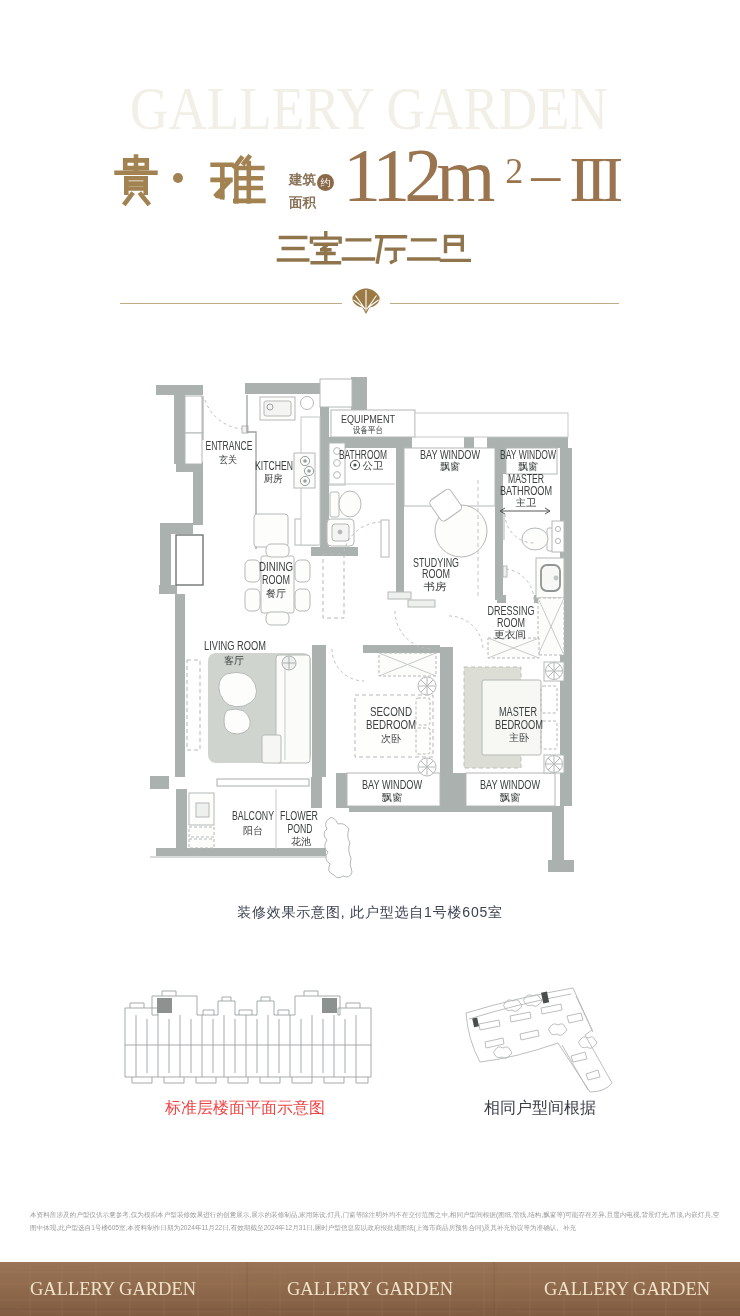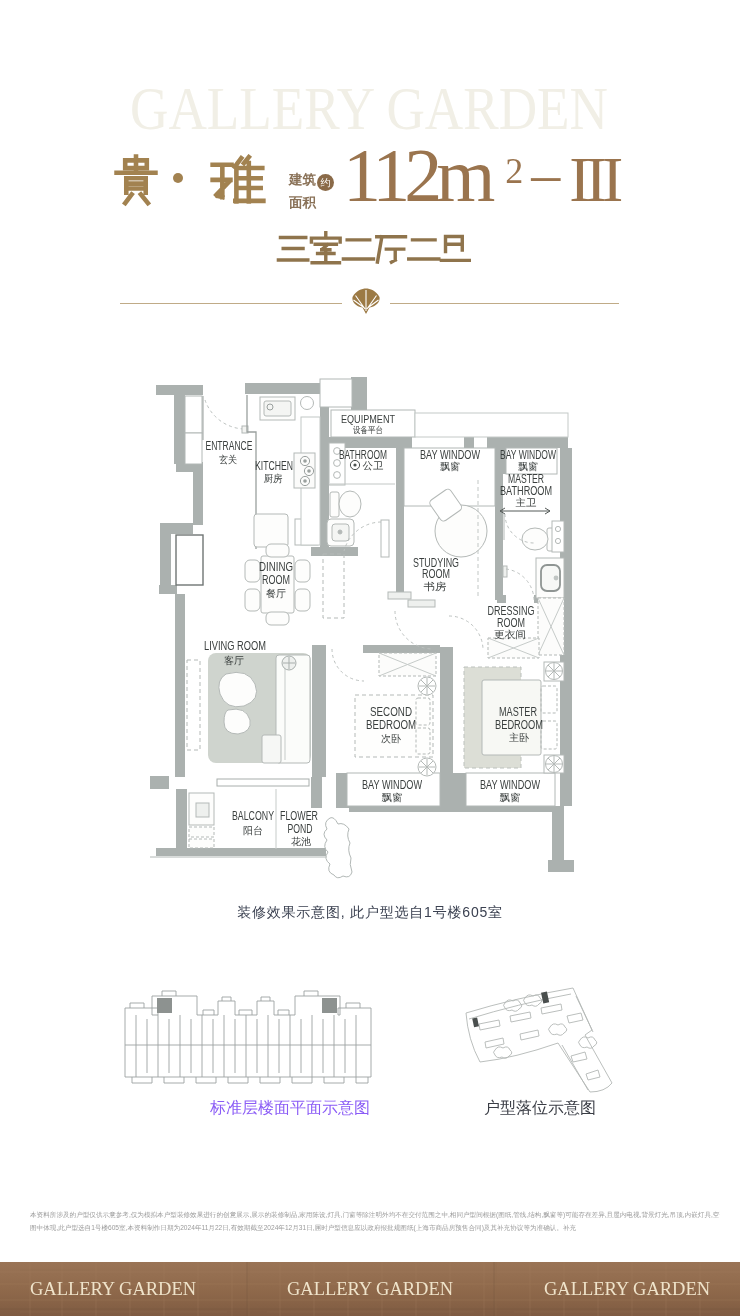--- a/index.html
+++ b/index.html
@@ -402,38 +402,38 @@
 
   <path d="M18 30 L18 92 M29 34 L29 88 M40 30 L40 92 M51 34 L51 88 M62 30 L62 92 M73 34 L73 88 M84 30 L84 92 M95 34 L95 88 M106 30 L106 92 M117 34 L117 88 M128 30 L128 92 M139 34 L139 88 M150 30 L150 92 M161 34 L161 88 M172 30 L172 92 M183 34 L183 88 M194 30 L194 92 M205 34 L205 88 M216 30 L216 92 M227 34 L227 88 M238 30 L238 92"></path>
 
   <line x1="7" y1="60" x2="253" y2="60"></line>
 
   <path d="M14 92 L14 98 L34 98 L34 92 M46 92 L46 98 L66 98 L66 92 M78 92 L78 98 L98 98 L98 92 M110 92 L110 98 L130 98 L130 92 M142 92 L142 98 L162 98 L162 92 M174 92 L174 98 L194 98 L194 92 M206 92 L206 98 L226 98 L226 92 M238 92 L238 98 L250 98 L250 92"></path>
 
   <path d="M44 11 L44 6 L58 6 L58 11 M186 11 L186 6 L200 6 L200 11 M104 16 L104 12 L113 12 L113 16 M143 16 L143 12 L152 12 L152 16 M12 23 L12 18 L26 18 L26 23 M85 30 L85 25 L96 25 L96 30 M121 30 L121 25 L134 25 L134 30 M160 30 L160 25 L171 25 L171 30 M228 23 L228 18 L242 18 L242 23"></path>
 </svg>
 
-<div class="abs" style="left:120px;top:1098px;width:250px;text-align:right;font-size:16px;color:#8b5cf6;">标准层楼面平面示意图</div>
+<div class="abs" style="left:120px;top:1098px;width:250px;text-align:center;font-size:16px;color:#ef4444;">标准层楼面平面示意图</div>
 
 <svg class="abs" style="left:455px;top:980px;" width="165" height="118" viewBox="0 0 165 118" fill="none" stroke="#b3b8b6" stroke-width="0.9">
 
   <path d="M11 33 Q60 18 118 8 L137 50 L130 55 L157 103 Q150 112 135 112 L103 63 Q60 78 25 82 Q13 60 11 33 Z"></path>
 
   <path d="M14 39 Q62 24 116 14 M121 16 L138 52 M107 65 L133 110"></path>
 
   <path d="M24 44 L44 40 L45 46 L25 50 Z M55 36 L75 32 L76 38 L56 42 Z M86 28 L106 24 L107 30 L87 34 Z M30 62 L48 58 L49 64 L31 68 Z M65 54 L83 50 L84 56 L66 60 Z M112 36 L126 33 L128 40 L114 43 Z M116 76 L130 72 L132 79 L118 82 Z M131 94 L143 90 L145 97 L133 100 Z"></path>
 
   <path d="M50 23 q3 -5 8 -2 q5 -3 7 2 q4 3 -1 6 q-3 4 -7 1 q-5 2 -7 -2 q-3 -3 0 -5 Z M95 47 q3 -5 8 -2 q5 -3 7 2 q4 3 -1 6 q-3 4 -7 1 q-5 2 -7 -2 q-3 -3 0 -5 Z M40 70 q3 -5 8 -2 q5 -3 7 2 q4 3 -1 6 q-3 4 -7 1 q-5 2 -7 -2 q-3 -3 0 -5 Z M70 18 q3 -5 8 -2 q5 -3 7 2 q4 3 -1 6 q-3 4 -7 1 q-5 2 -7 -2 q-3 -3 0 -5 Z M125 60 q3 -5 8 -2 q5 -3 7 2 q4 3 -1 6 q-3 4 -7 1 q-5 2 -7 -2 q-3 -3 0 -5 Z"></path>
 
   <rect x="87" y="12" width="6" height="11" fill="#4a4f4e" stroke="none" transform="rotate(-12 90 17)"></rect>
 
   <rect x="18" y="38" width="5" height="9" fill="#4a4f4e" stroke="none" transform="rotate(-12 20 42)"></rect>
 </svg>
 
-<div class="abs" style="left:465px;top:1098px;width:150px;text-align:center;font-size:16px;color:#3a3d45;">户型落位示意图</div>
+<div class="abs" style="left:465px;top:1098px;width:150px;text-align:center;font-size:16px;color:#3a3d45;">相同户型间根据</div>
 
 <div class="abs" style="left:30px;top:1211px;width:690px;font-size:6.6px;color:#9b9b9b;white-space:nowrap;overflow:hidden;">本资料所涉及的户型仅供示意参考,仅为模拟本户型装修效果进行的创意展示,展示的装修制品,家用陈设,灯具,门窗等除注明外均不在交付范围之中,相同户型间根据(图纸,管线,结构,飘窗等)可能存在差异,且屋内电视,背景灯光,吊顶,内嵌灯具,空调设备,门窗等升华装饰若带有镶嵌右子丁以及各种297至</div>
 
 <div class="abs" style="left:30px;top:1224px;width:690px;font-size:6.6px;color:#9b9b9b;white-space:nowrap;overflow:hidden;">图中体现,此户型选自1号楼605室,本资料制作日期为2024年11月22日,有效期截至2024年12月31日,届时户型信息应以政府报批规图纸(上海市商品房预售合同)及其补充协议等为准确认。补充</div>
 
 <div class="abs" style="left:0;top:1262px;width:740px;height:54px;background:linear-gradient(180deg,#9a7456 0%,#8e684a 55%,#7f5b42 100%);">
   <svg width="740" height="54" viewBox="0 0 740 54">
 
     <g stroke="#a47e5e" stroke-width="0.7" opacity="0.45">
       <line x1="0" y1="10" x2="740" y2="10"></line>

